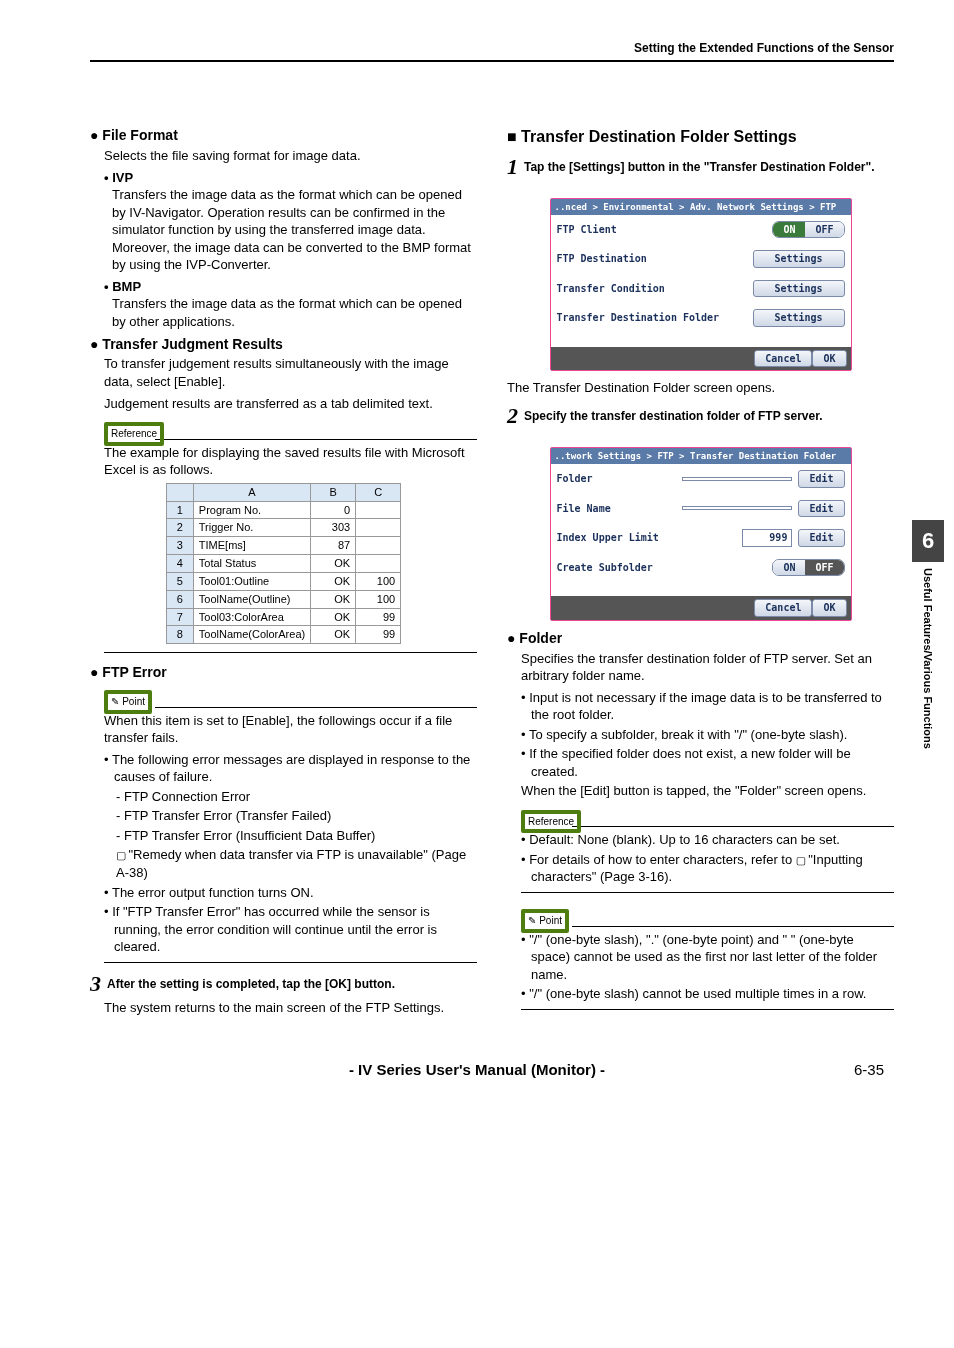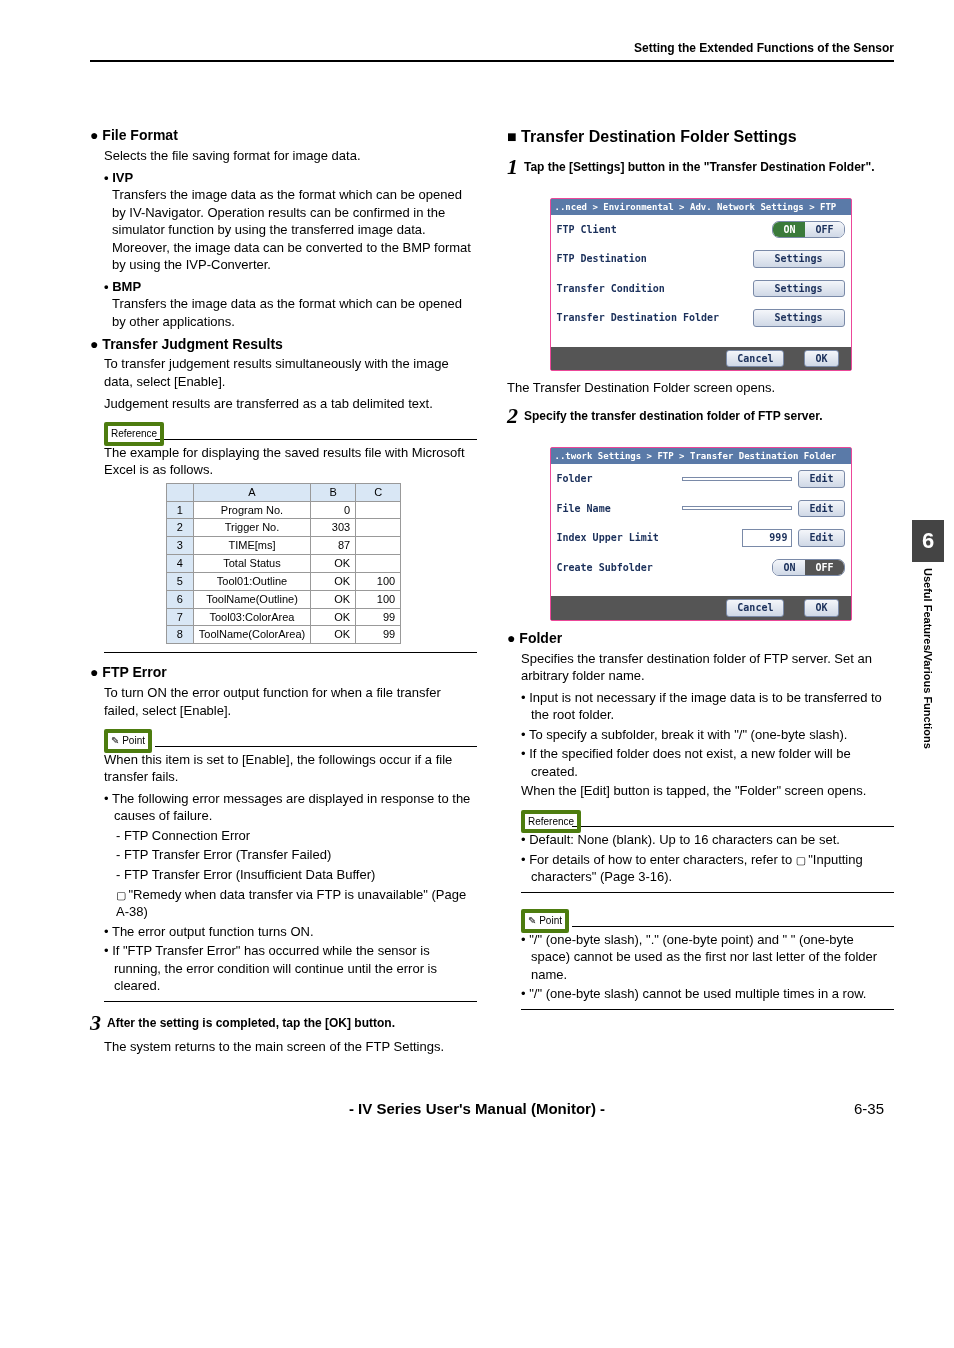--- a/index.html
+++ b/index.html
@@ -116,21 +116,21 @@
   }
   
   table.excel {
     border-collapse: collapse;
     font-size: 11px;
     margin: 4px auto 8px auto;
   }
   table.excel th, table.excel td {
     border: 1px solid #999;
     padding: 1px 5px;
-    text-align: center;
+    text-align: left;
   }
   table.excel th {
     background: #d9e7f5;
     text-align: center;
     font-weight: normal;
   }
   table.excel .rowhead {
     background: #d9e7f5;
     text-align: center;
     width: 16px;
@@ -184,22 +184,22 @@
     color: #1a2f5a;
   }
   .dev-toggle span.on {
     background: #3a7a3a;
     color: #fff;
   }
   .dev-footer {
     background: #555;
     display: flex;
     justify-content: flex-end;
-    gap: 20px;
-    padding: 3px 12px;
+    gap: 0;
+    padding: 3px 4px;
   }
   .dev-input {
     border: 1px solid #7a8aa8;
     background: #fff;
     padding: 1px 4px;
     width: 60px;
     font-size: 10px;
     color: #1a2f5a;
   }
   
@@ -318,21 +318,20 @@
             <td class="rowhead">8</td>
             <td>ToolName(ColorArea)</td>
             <td class="colb">OK</td>
             <td class="colc">99</td>
           </tr>
     </tbody>
       </table>
     <hr class="end-rule">
 
     <div class="bullet-head">FTP Error</div>
-    <div class="body-text">To turn ON the error output function for when a file transfer failed, select [Enable].</div>
     <span class="ref-box point-icon">Point</span>
     <hr class="ref-rule">
     <div class="note-text">When this item is set to [Enable], the followings occur if a file transfer fails.</div>
     <div class="note-bullet">The following error messages are displayed in response to the causes of failure.</div>
     <div class="note-dash">- FTP Connection Error</div>
     <div class="note-dash">- FTP Transfer Error (Transfer Failed)</div>
     <div class="note-dash">- FTP Transfer Error (Insufficient Data Buffer)</div>
     <div class="note-dash"><span class="book-icon"></span><span>"Remedy when data transfer via FTP is unavailable" (Page A-38)</span></div>
     <div class="note-bullet">The error output function turns ON.</div>
     <div class="note-bullet">If "FTP Transfer Error" has occurred while the sensor is running, the error condition will continue until the error is cleared.</div>

